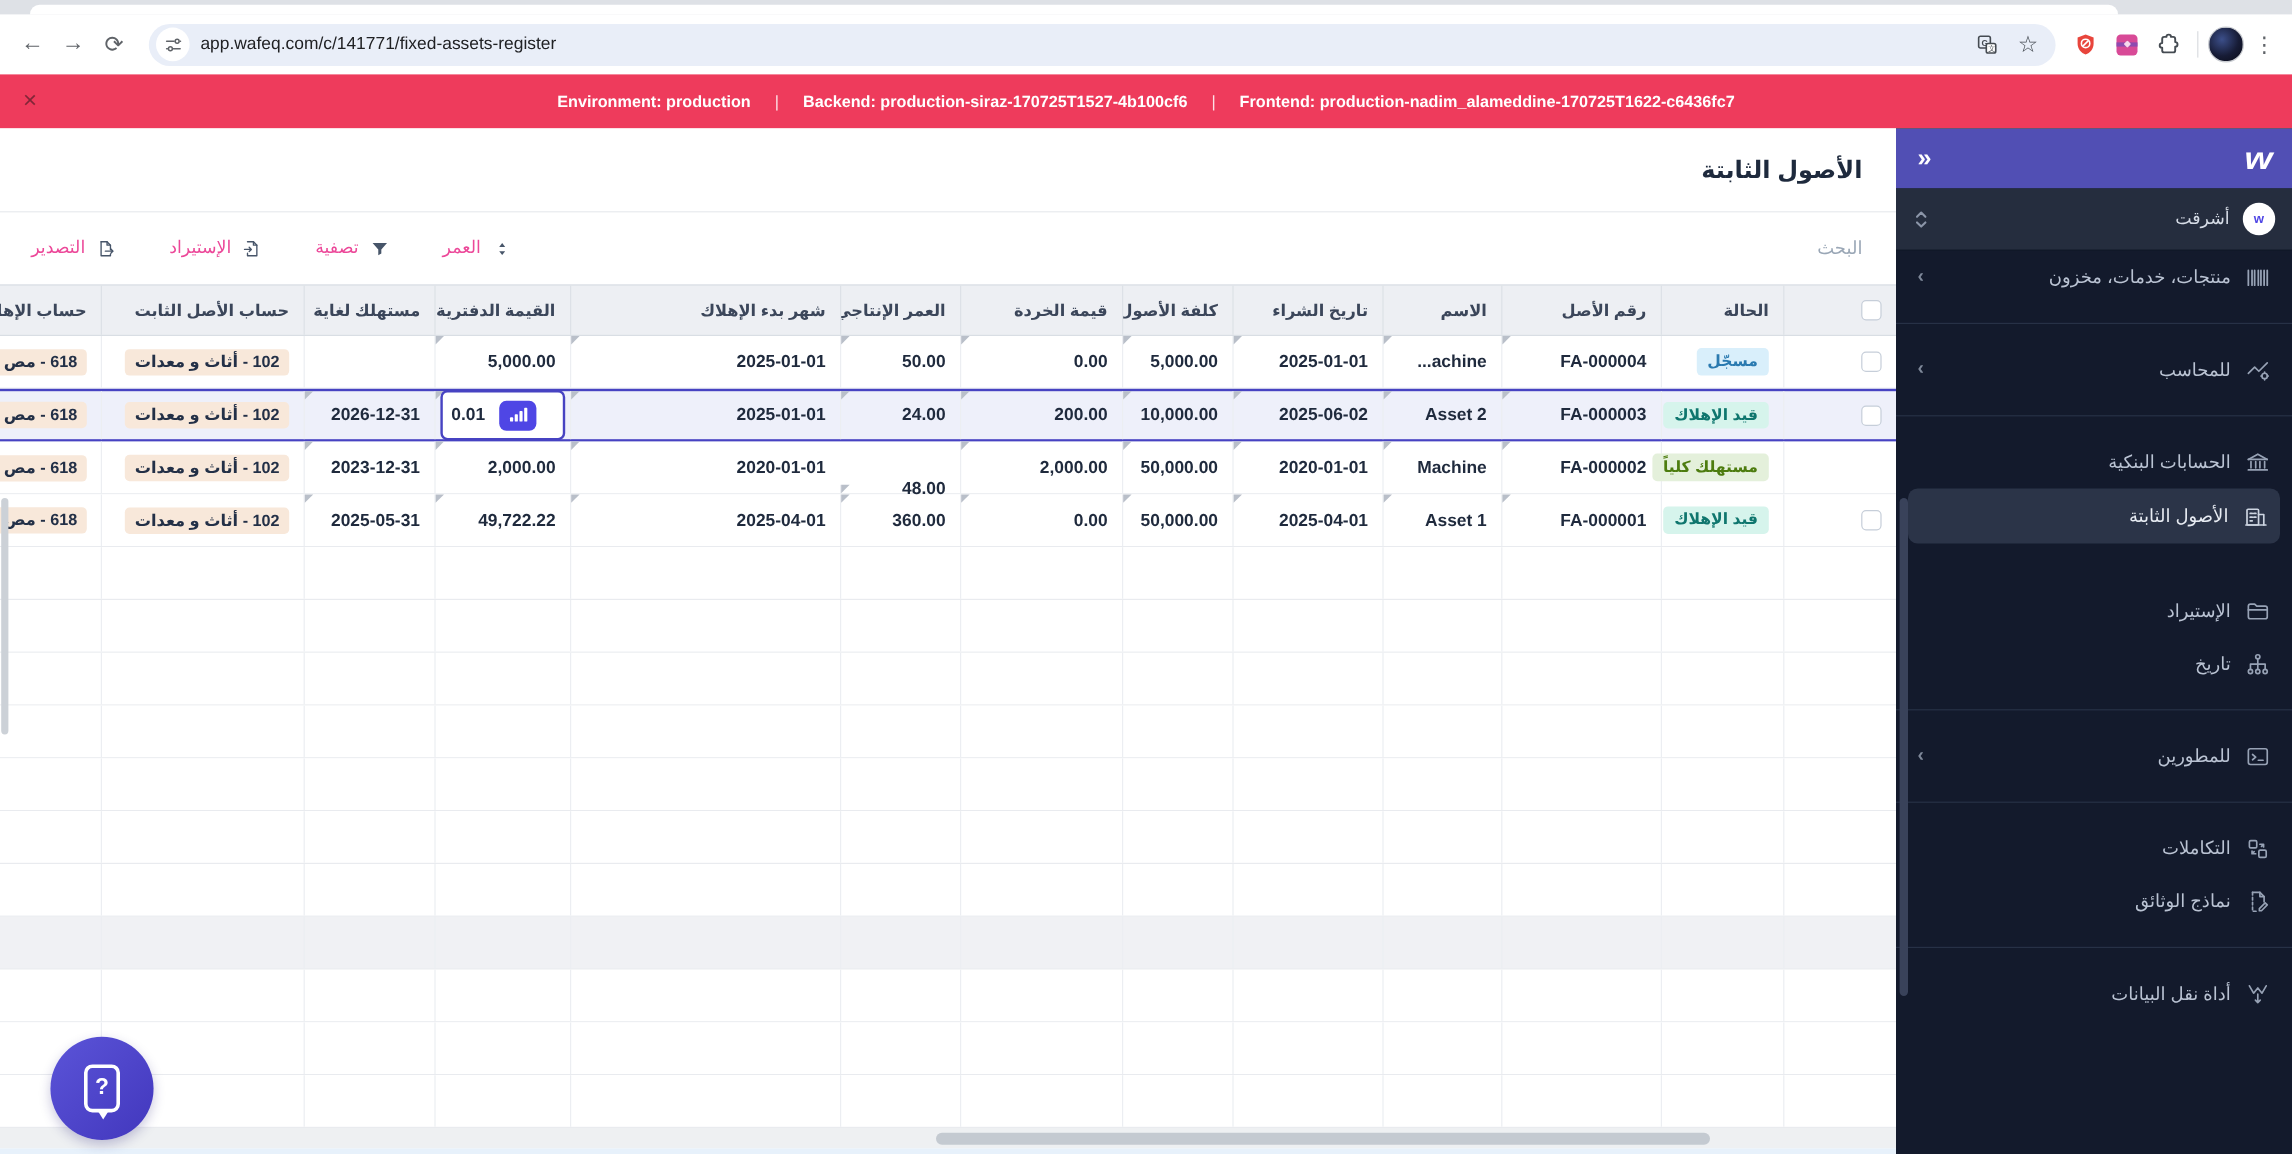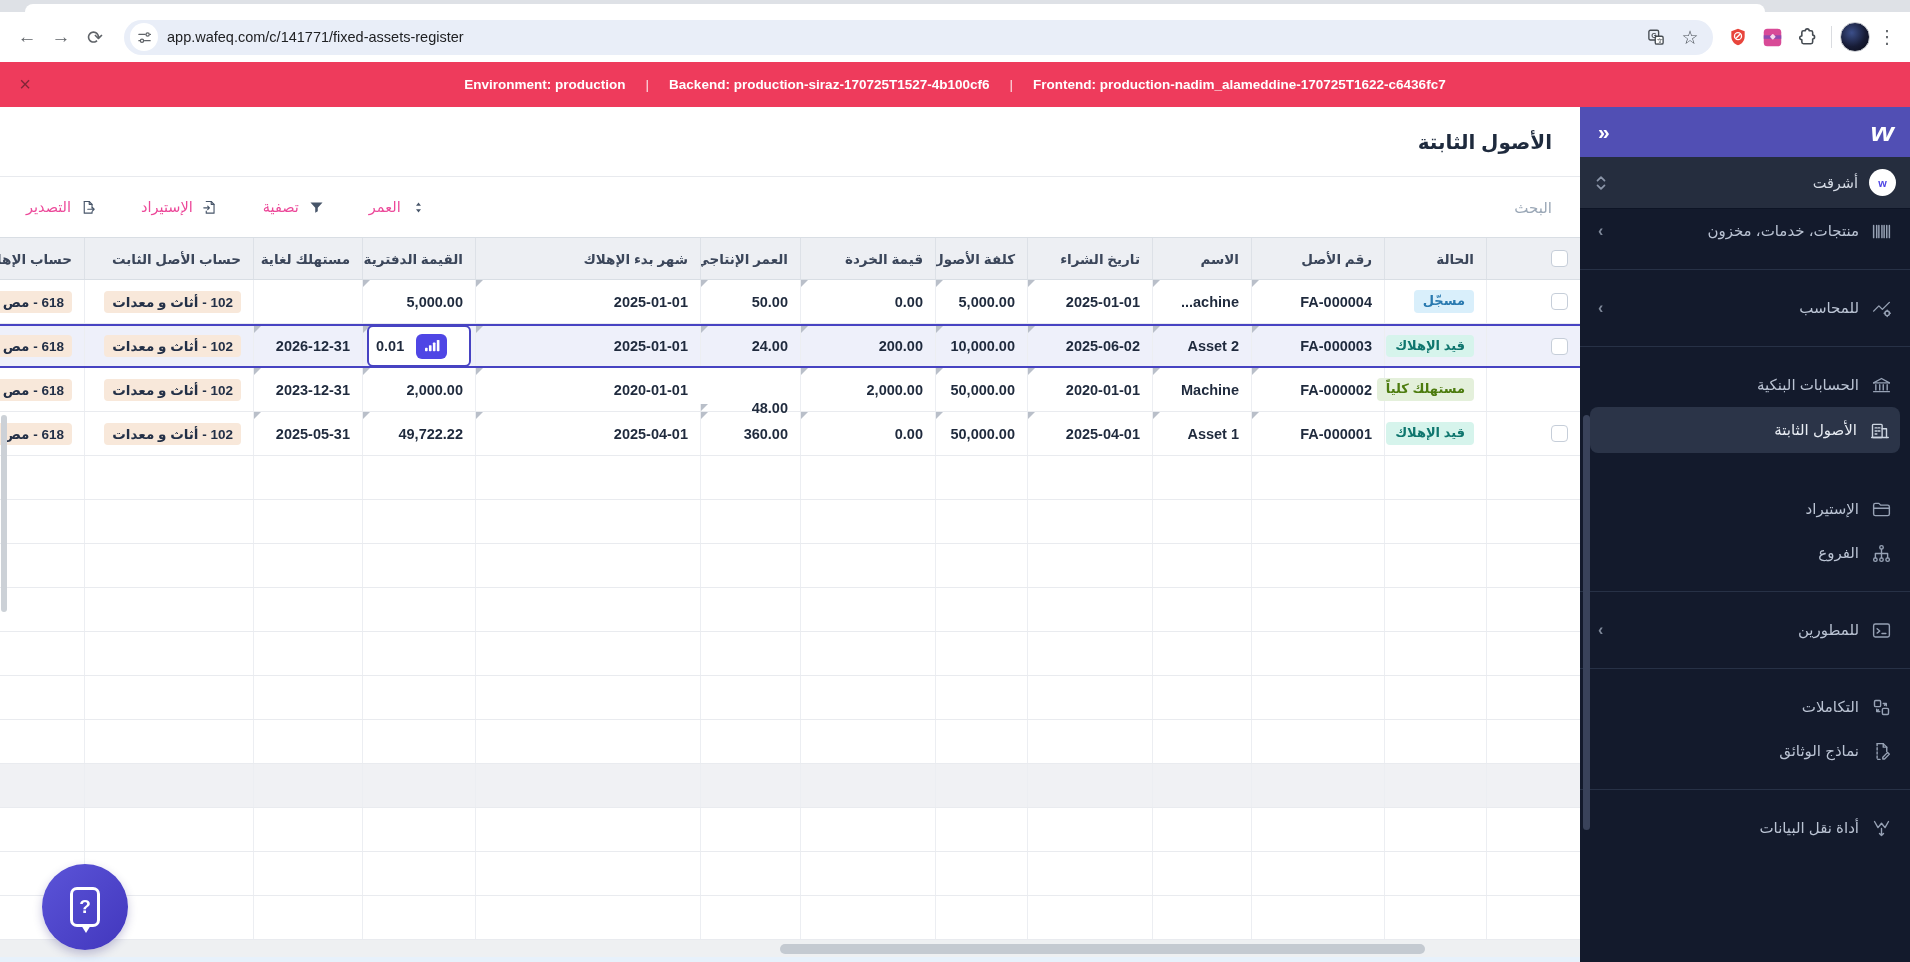--- a/index.html
+++ b/index.html
@@ -633,21 +633,21 @@
         <div class="sb-item">
           <span class="ic">
             <svg width="21" height="21" viewBox="0 0 24 24" fill="none" stroke="currentColor" stroke-width="1.6" stroke-linecap="round" stroke-linejoin="round">
               <circle cx="12" cy="5" r="2"></circle>
               <circle cx="5" cy="19" r="2"></circle>
               <circle cx="12" cy="19" r="2"></circle>
               <circle cx="19" cy="19" r="2"></circle>
               <path d="M12 7v5M12 12H5v5M12 12h7v5M12 12v5"></path>
             </svg>
           </span>
-          <span class="lbl">الفروع</span>
+          <span class="lbl">تاريخ</span>
           <span class="spacer"></span>
         </div>
         <div class="sb-divider"></div>
         <div class="sb-item">
           <span class="ic">
             <svg width="21" height="21" viewBox="0 0 24 24" fill="none" stroke="currentColor" stroke-width="1.6" stroke-linecap="round" stroke-linejoin="round">
               <rect x="3" y="4.5" width="18" height="15" rx="2"></rect>
               <path d="M7 10l3 2.5L7 15"></path>
               <path d="M12.5 15.5H17"></path>
             </svg>

